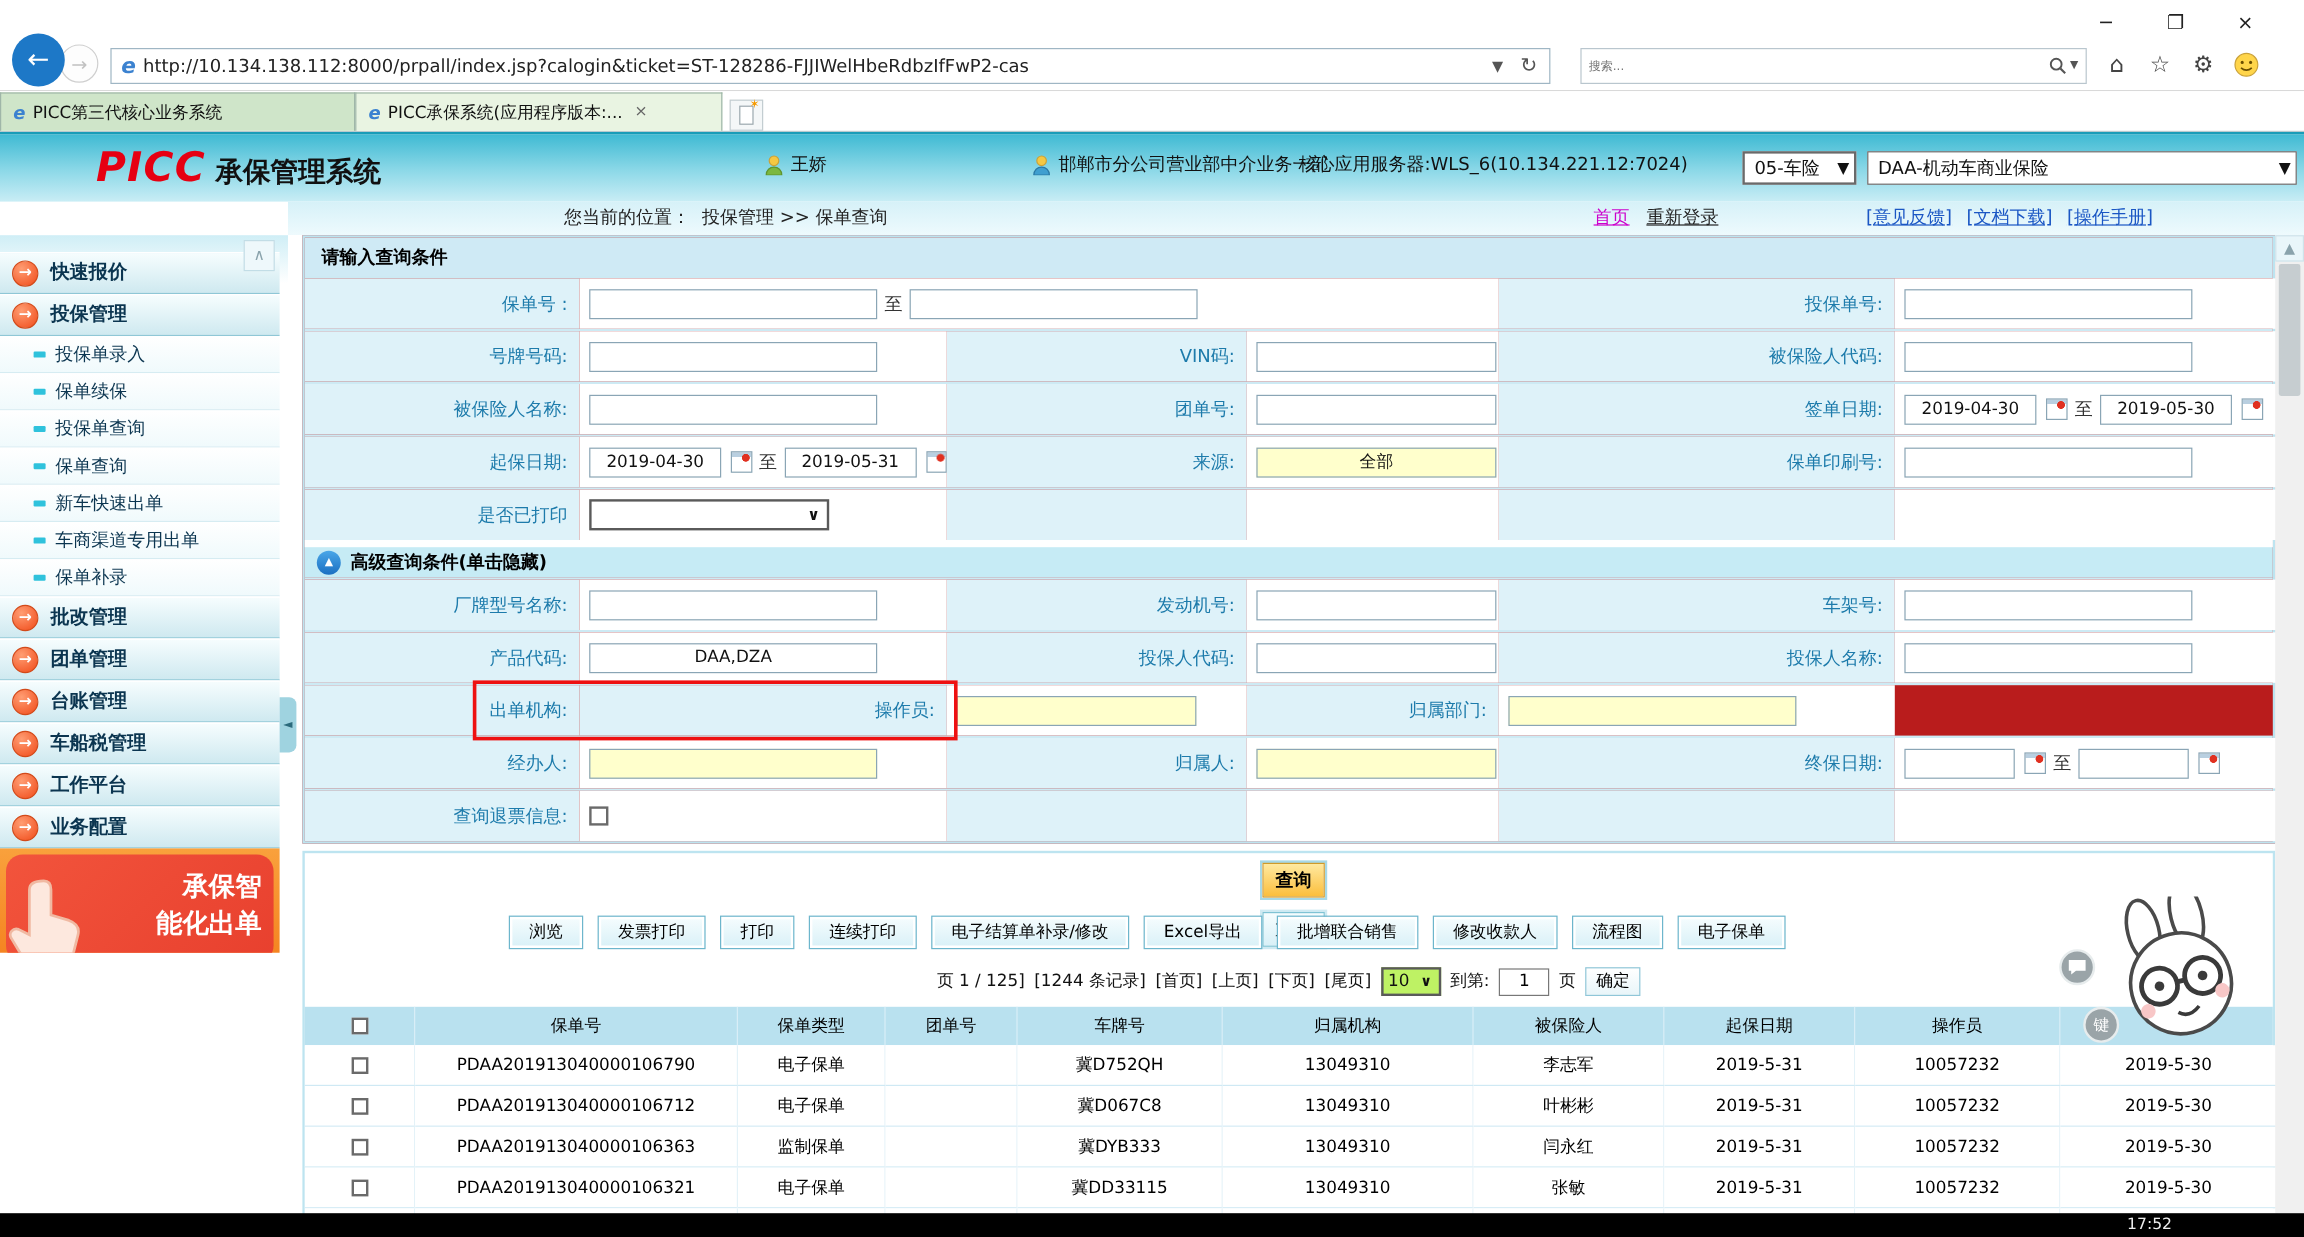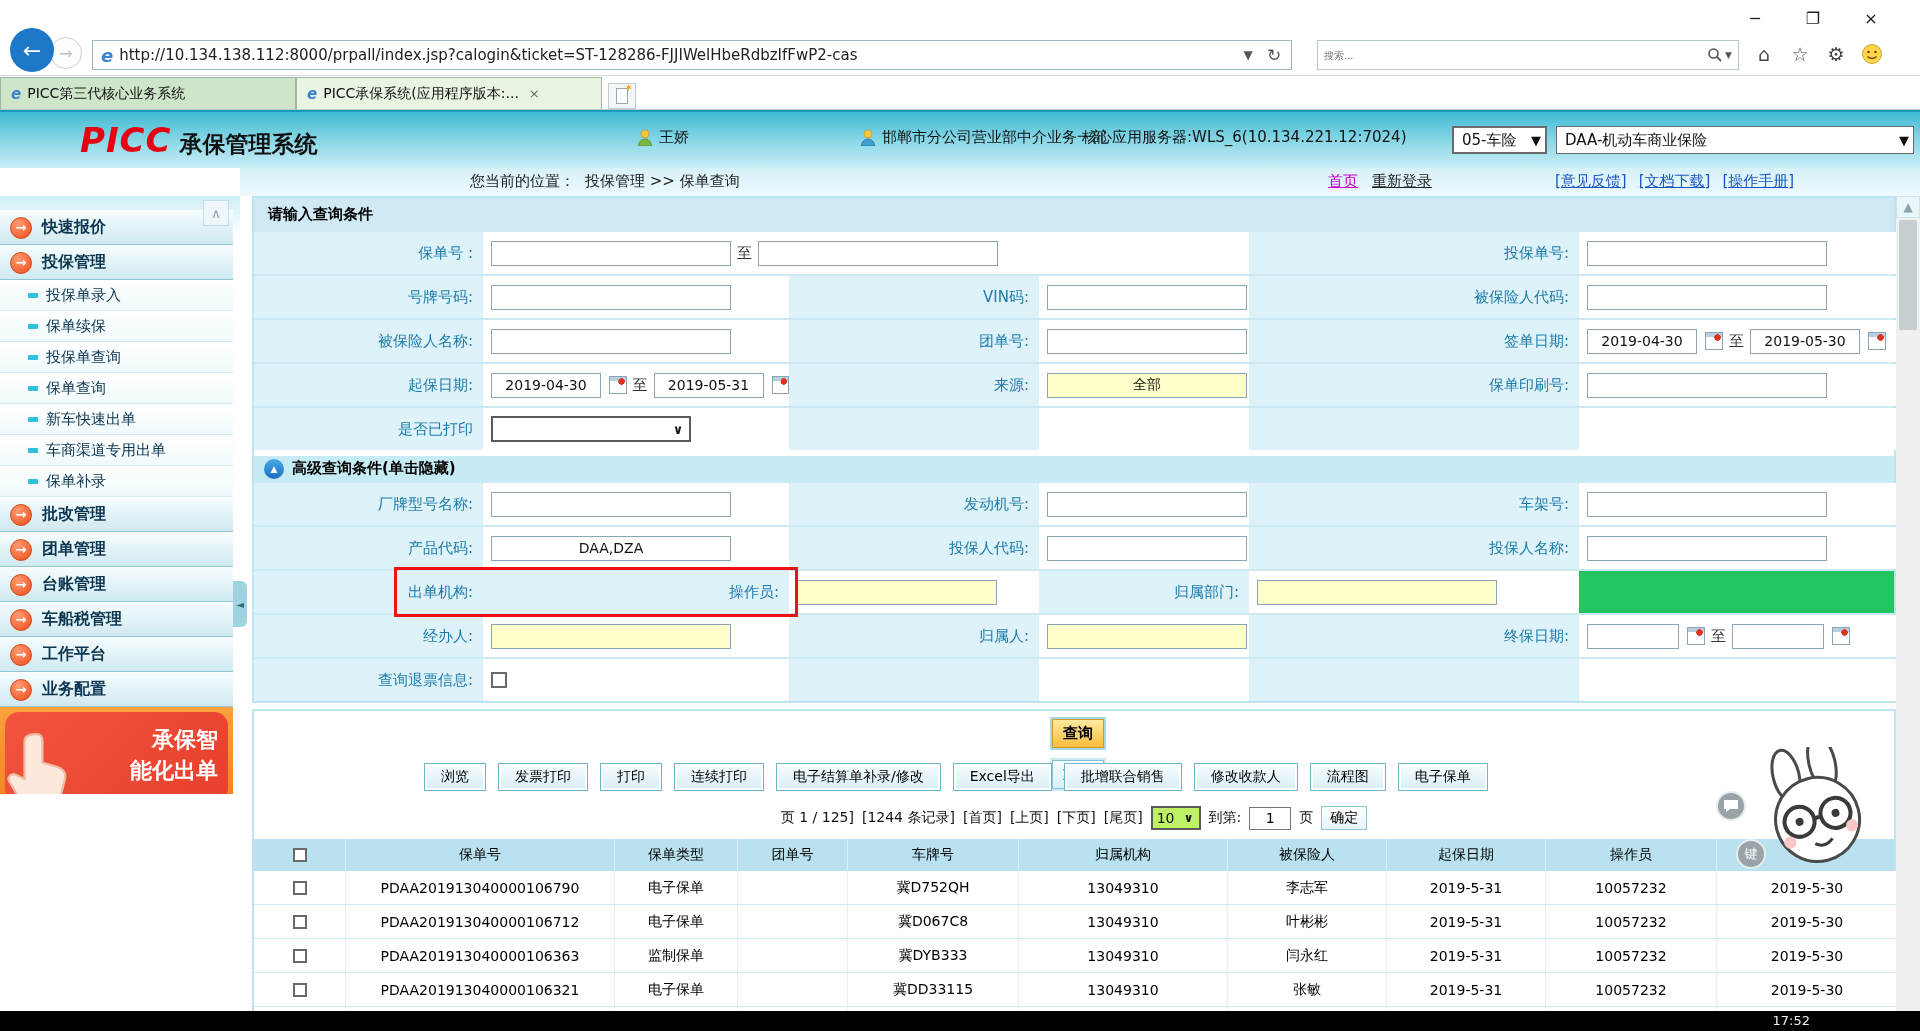--- a/index.html
+++ b/index.html
@@ -73,21 +73,21 @@
   .banner2 .puz { width:48px; height:48px; background:linear-gradient(#4d7fd0,#2b55a8); border-radius:6px; color:#fff; font-size:28px; font-weight:bold; display:flex; align-items:center; justify-content:center; box-shadow:2px 2px 0 #1d3c77; }
   .banner2 .t { color:#1d4ed8; font-size:24px; font-weight:bold; }
   .sidefiller { position:absolute; left:0; top:693px; width:233px; height:90px; background:#d8edf3; }
   .carousel { position:absolute; left:0; top:790px; width:233px; height:25px; background:#fff; }
   .car-arrow { position:absolute; top:0; font-size:20px; color:#9a9a9a; }
   .menu-scroll-up, .menu-scroll-down { position:absolute; left:203px; width:26px; height:26px; background:#eef8fb; border:1px solid #c2dde6; color:#8aa3ac; display:flex; align-items:center; justify-content:center; font-size:13px; }
   .collapse-tab { position:absolute; left:233px; top:385px; width:14px; height:46px; background:#9fd3e0; border-radius:0 6px 6px 0; color:#2b6a7c; font-size:10px; display:flex; align-items:center; justify-content:center; }
 
   
   .content { position:absolute; left:252px; top:0; width:1644px; }
-  .formblock { border:2px solid #bde4f0; background:#22c55e; }
+  .formblock { border:2px solid #bde4f0; background:#b91c1c; }
   .formtitle { height:32px; background:#cfeaf5; display:flex; align-items:center; padding-left:14px; font-weight:bold; font-size:15px; color:#000; }
   .frow { display:grid; grid-template-columns:229px 306px 250px 210px 330px 319px; border-top:2px solid #cdeaf4; position:relative; }
   .fcell { min-height:42px; display:flex; align-items:center; }
   .lc { background:#def2f9; justify-content:flex-end; padding-right:10px; color:#1d7bab; font-size:15px; }
   .fc { background:#fff; padding-left:8px; gap:6px; }
   .inp { height:25px; border:1px solid #8aa5b5; background:#fff; font-size:14px; font-family:inherit; padding:0 4px; outline:none; color:#111; }
   .w240 { width:240px; } .w200 { width:200px; } .w110 { width:110px; text-align:center; } .w92 { width:92px; }
   .yellow { background:#ffffcc; }
   .center { text-align:center; }
   .to { color:#333; font-size:15px; }

